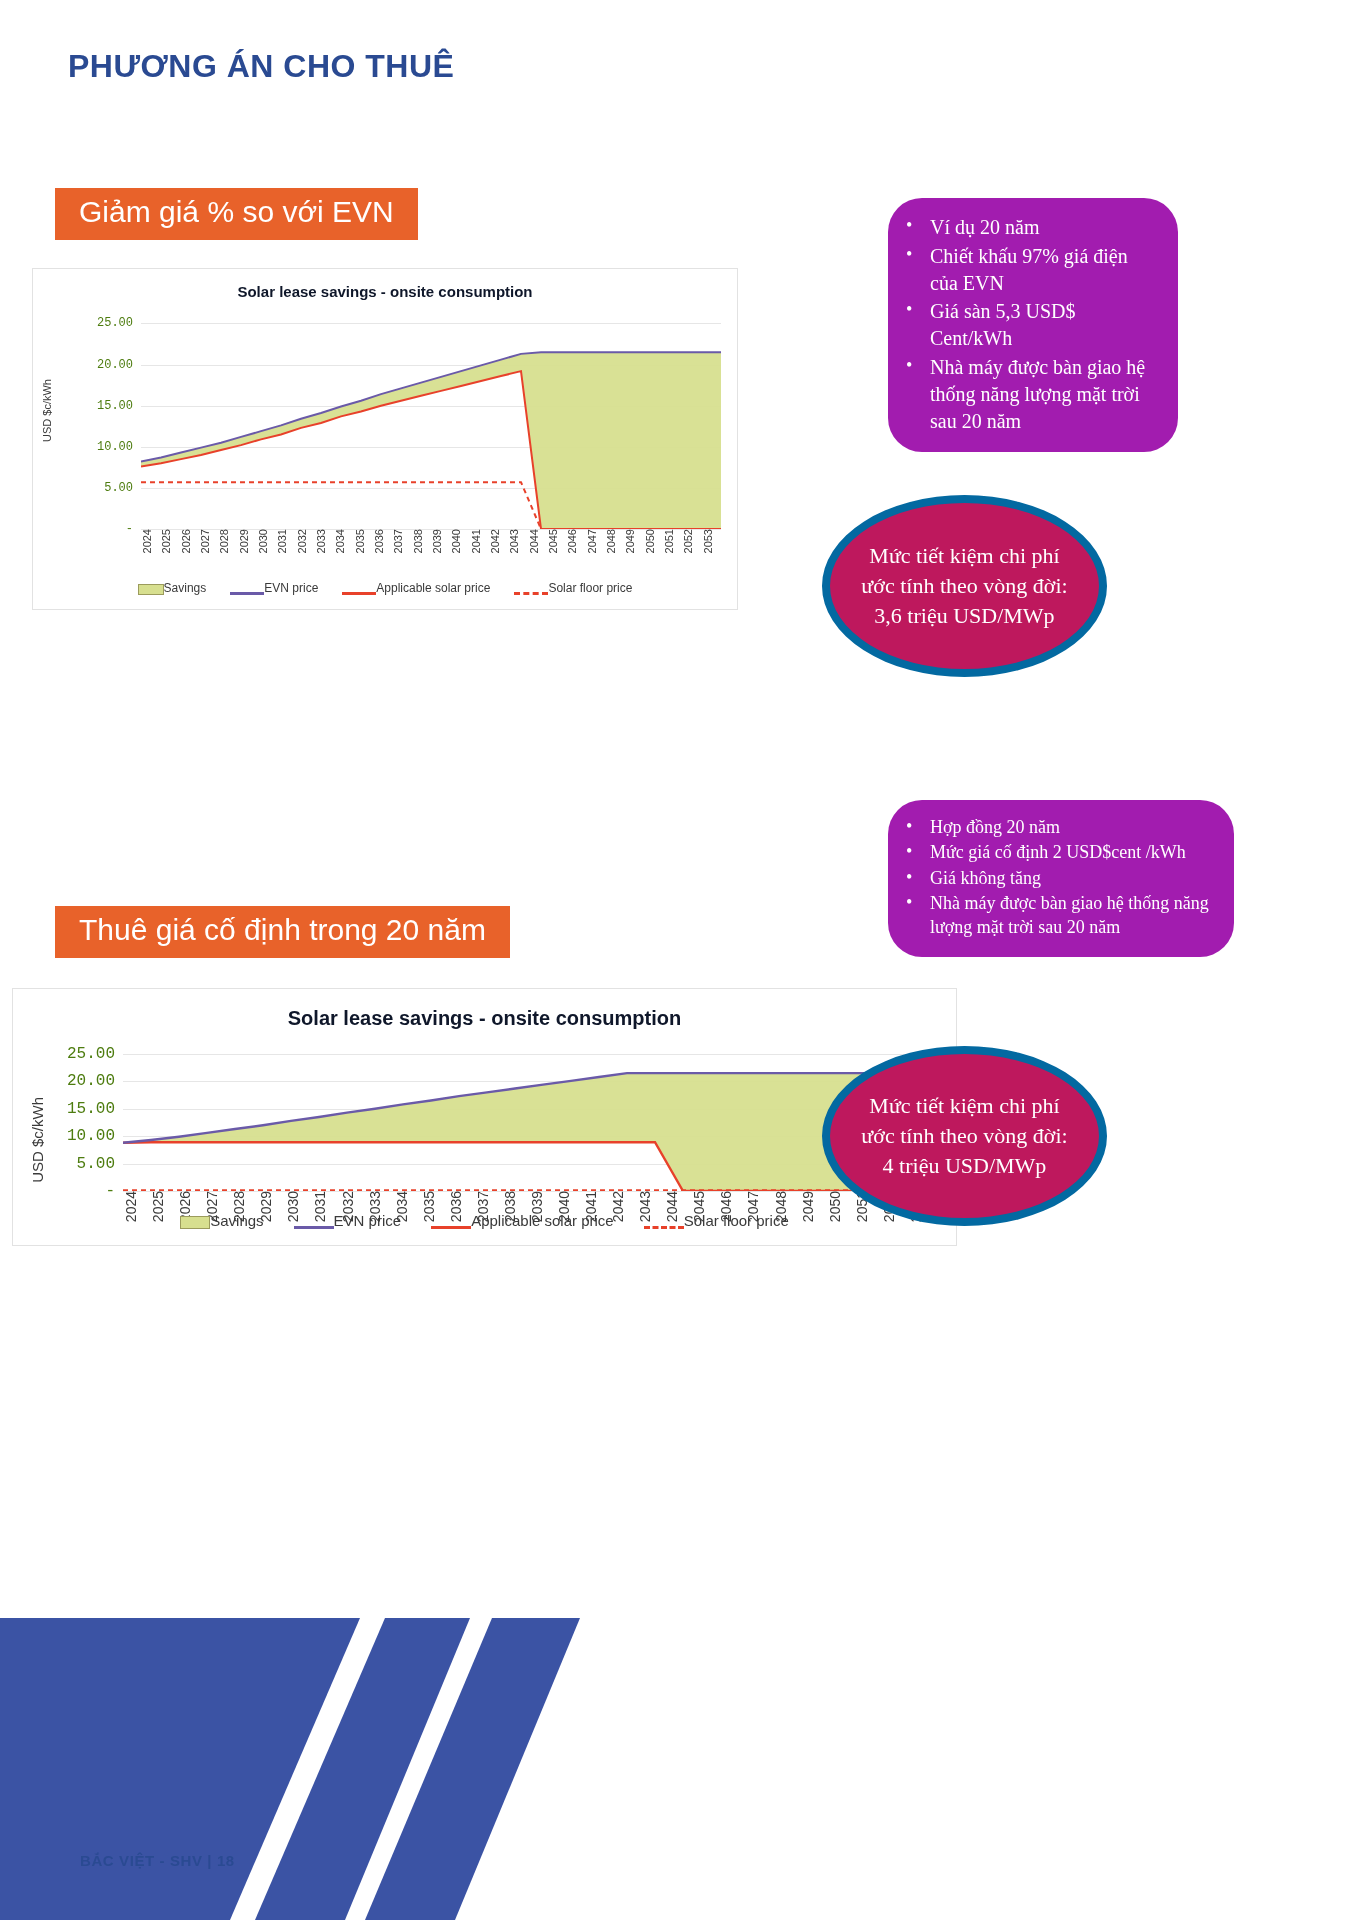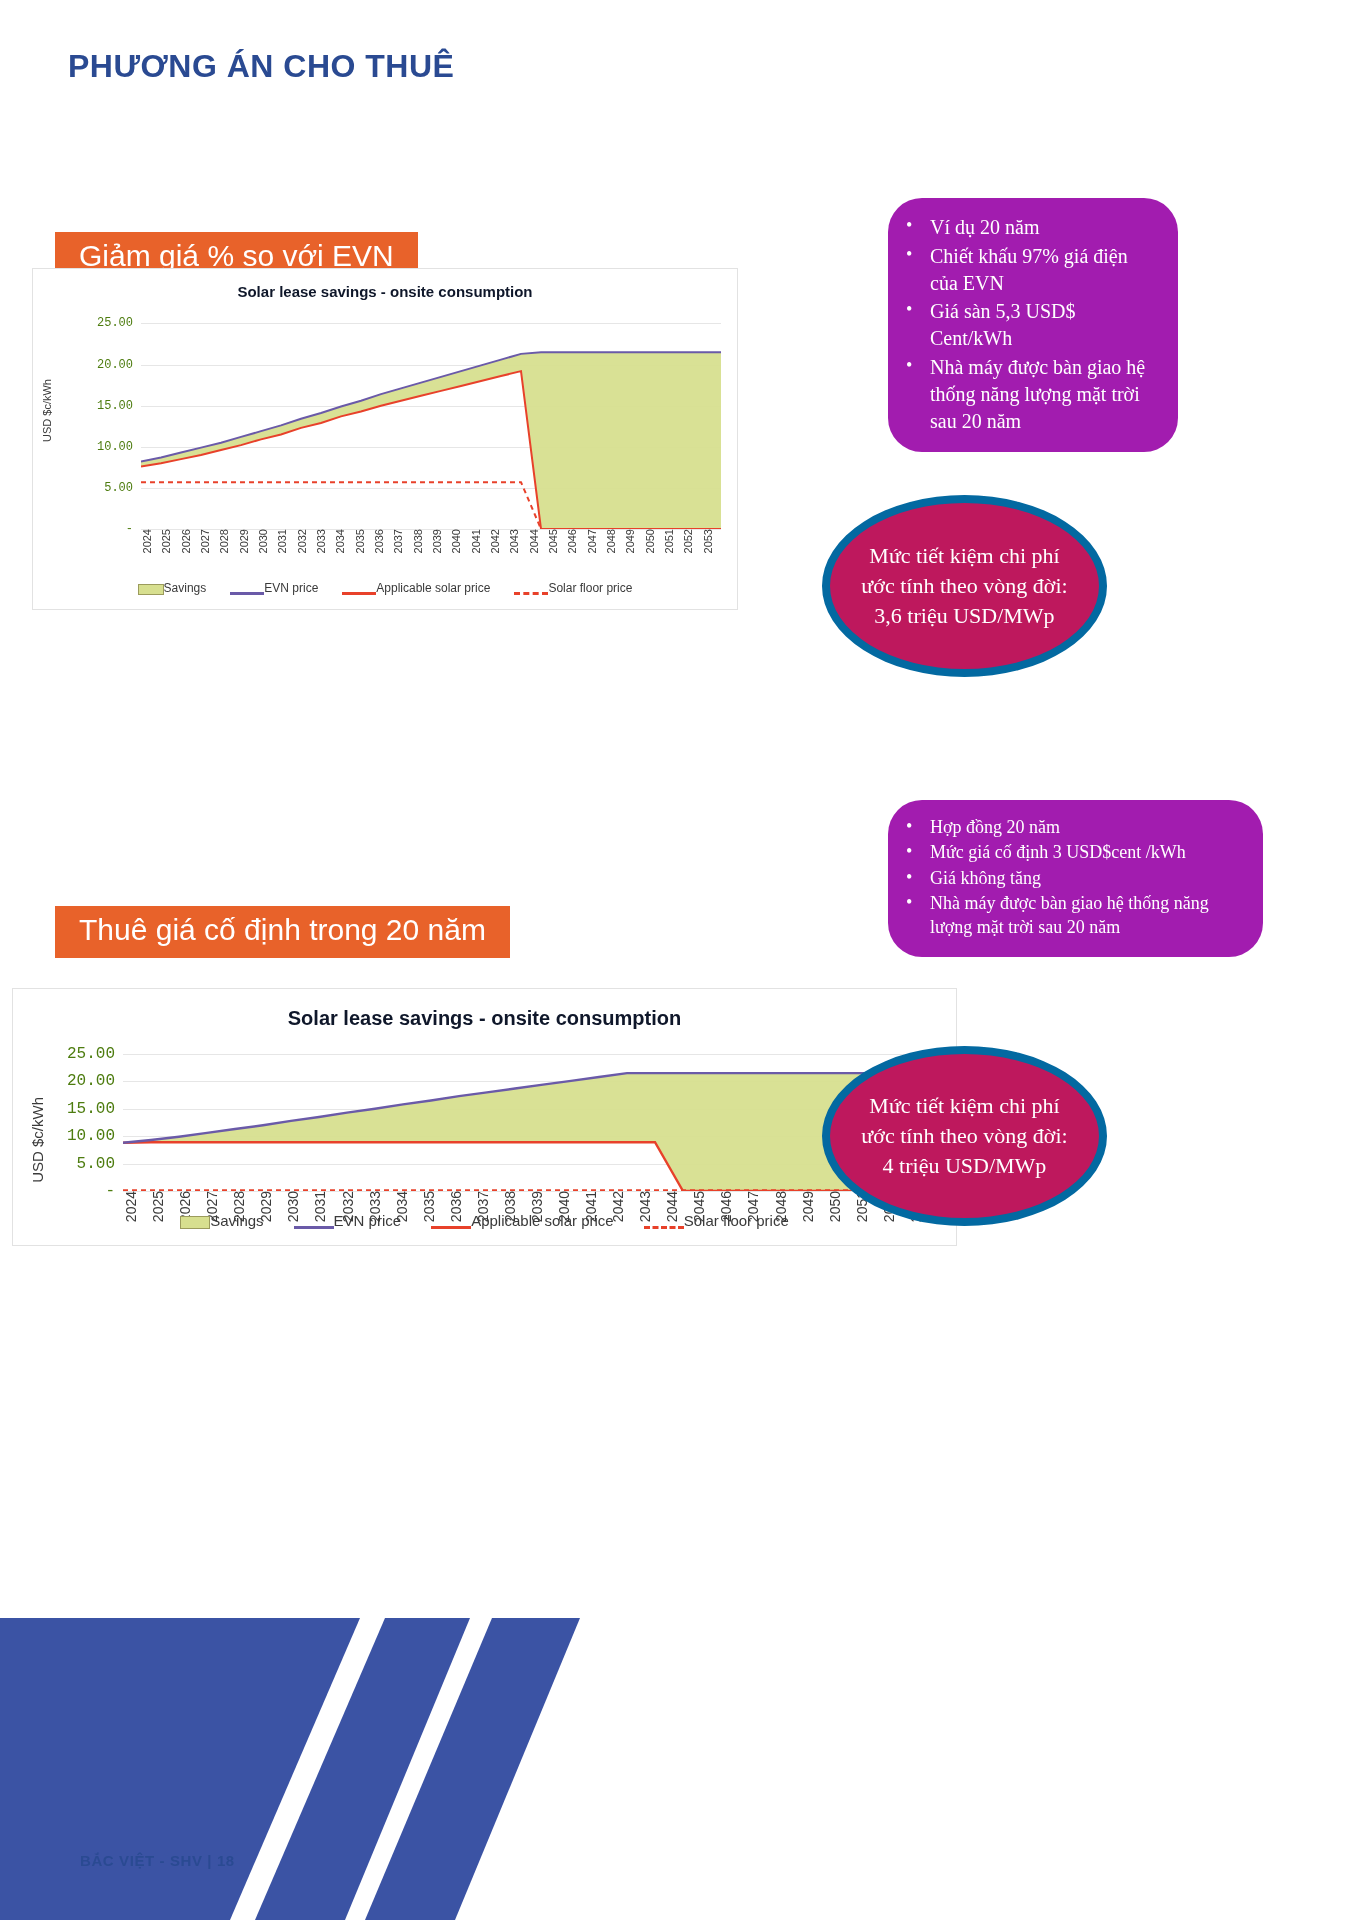--- a/index.html
+++ b/index.html
@@ -23,21 +23,21 @@
   .banner {
     position: absolute;
     background: #e8622a;
     color: #ffffff;
     font-family: "Liberation Sans", sans-serif;
     font-size: 30px; font-weight: 400;
     display: flex; align-items: center;
     padding: 0 24px 4px 24px;
     white-space: nowrap;
   }
-  #banner-1 { left: 55px; top: 188px; height: 52px; margin-top: 44px; }
+  #banner-1 { left: 55px; top: 188px; height: 52px; }
   #banner-2 { left: 55px; top: 906px; height: 52px; }
 
   
   .chart-frame {
     position: absolute;
     background: #ffffff;
     border: 1px solid #e2e2e2;
   }
   #chart-frame-1 { left: 32px; top: 268px; width: 706px; height: 342px; }
   #chart-frame-2 { left: 12px; top: 988px; width: 945px; height: 258px; }
@@ -113,21 +113,21 @@
   
   .callout-blue {
     position: absolute;
     background: #a21caf;
     color: #ffffff;
     border-radius: 34px;
     font-family: "Liberation Serif", serif;
     padding: 16px 18px 16px 8px;
   }
   #callout-blue-1 { left: 888px; top: 198px; width: 290px; font-size: 20px; line-height: 1.34; }
-  #callout-blue-2 { left: 888px; top: 800px; width: 375px; font-size: 18px; line-height: 1.30; }
+  #callout-blue-2 { left: 888px; top: 800px; width: 346px; font-size: 18px; line-height: 1.30; }
   .callout-blue ul { list-style: none; }
   .callout-blue li {
     position: relative; padding-left: 34px; margin-bottom: 2px;
   }
   .callout-blue li::before {
     content: "\2022";
     position: absolute; left: 10px; top: -1px;
     font-size: 18px;
   }
 
@@ -328,21 +328,21 @@
         <div class="legend-item">
           <span class="swatch-dash"></span>
           <span>Solar floor price</span>
         </div>
       </div>
   </div>
 
   <div class="callout-blue" id="callout-blue-2">
     <ul>
         <li>Hợp đồng 20 năm</li>
-        <li>Mức giá cố định 3 USD$cent /kWh</li>
+        <li>Mức giá cố định 2 USD$cent /kWh</li>
         <li>Giá không tăng</li>
         <li>Nhà máy được bàn giao hệ thống năng lượng mặt trời sau 20 năm</li>
       </ul>
   </div>
 
   <div class="callout-ellipse" id="callout-ellipse-2">
     <span>Mức tiết kiệm chi phí ước tính theo vòng đời: 4 triệu USD/MWp</span>
   </div>
 
   <svg class="deco" viewBox="0 0 1358 330" preserveAspectRatio="none">

